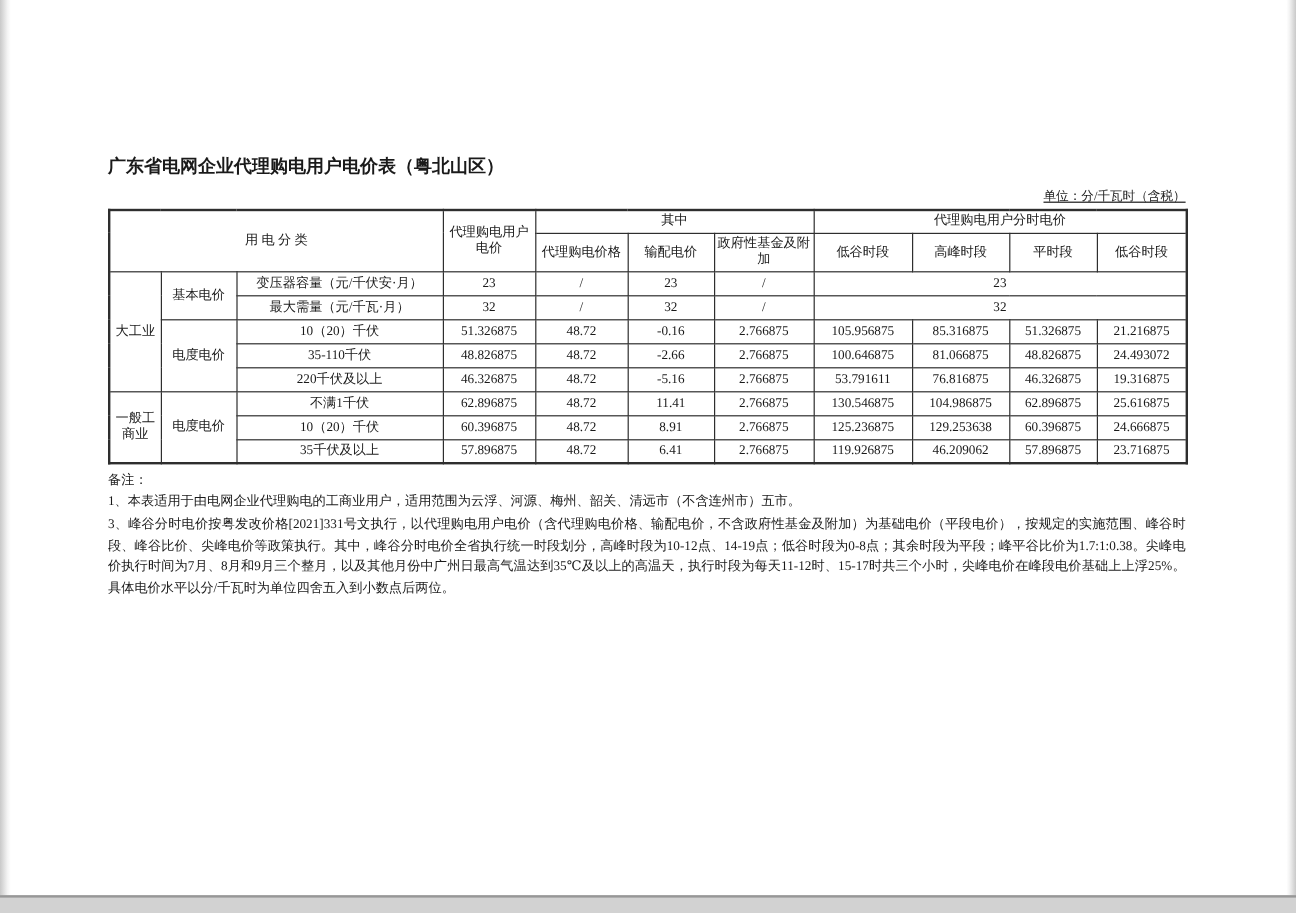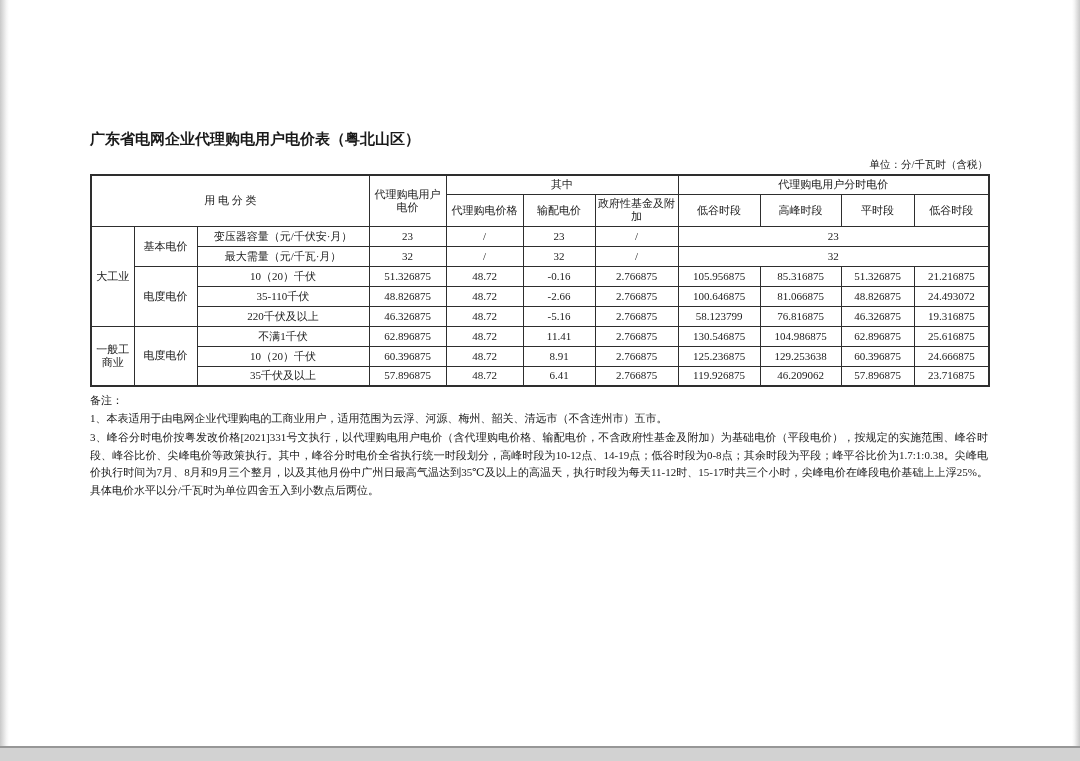--- a/index.html
+++ b/index.html
@@ -29,21 +29,21 @@
   .doc-title{
     margin:131px 0 0 0;
     font-size:15px;font-weight:bold;text-align:left;line-height:17px;
   }
   .doc-subtitle{
     margin:14px 0 0 0;
     font-size:14px;font-weight:bold;text-align:center;line-height:16px;
   }
   .unit-note{
     margin:11px 0 3px 0;
-    font-size:10.5px;text-align:right;line-height:12px;
+    font-size:10.5px;text-align:right;line-height:12px;text-decoration:underline;
   }
   table.price-table{
     border-collapse:collapse;table-layout:fixed;width:898px;
     font-size:11px;
   }
   table.price-table td{
     border:1px solid #2e2e2e;
     text-align:center;vertical-align:middle;
     padding:1px 2px;line-height:13px;
     overflow:hidden;
@@ -141,21 +141,21 @@
       <td>81.066875</td>
       <td>48.826875</td>
       <td>24.493072</td>
     </tr>
     <tr class="body-row">
       <td>220千伏及以上</td>
       <td>46.326875</td>
       <td>48.72</td>
       <td>-5.16</td>
       <td>2.766875</td>
-      <td>58.123799</td>
+      <td>53.791611</td>
       <td>76.816875</td>
       <td>46.326875</td>
       <td>19.316875</td>
     </tr>
     <tr class="body-row">
       <td rowspan="3">一般工商业</td>
       <td rowspan="3">电度电价</td>
       <td>不满1千伏</td>
       <td>62.896875</td>
       <td>48.72</td>

